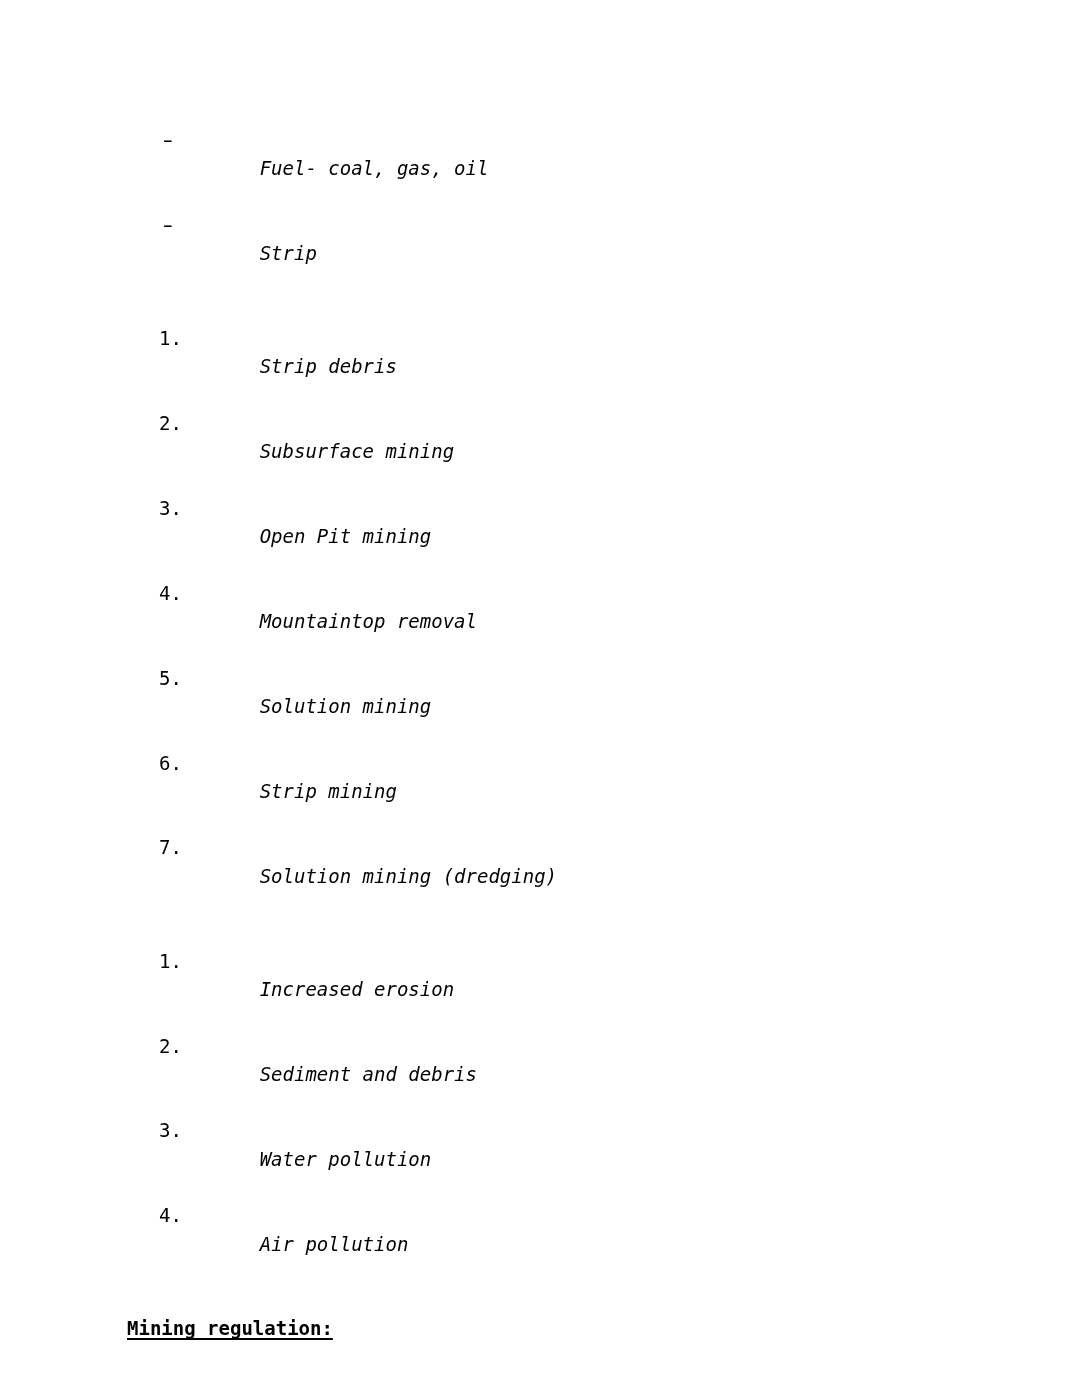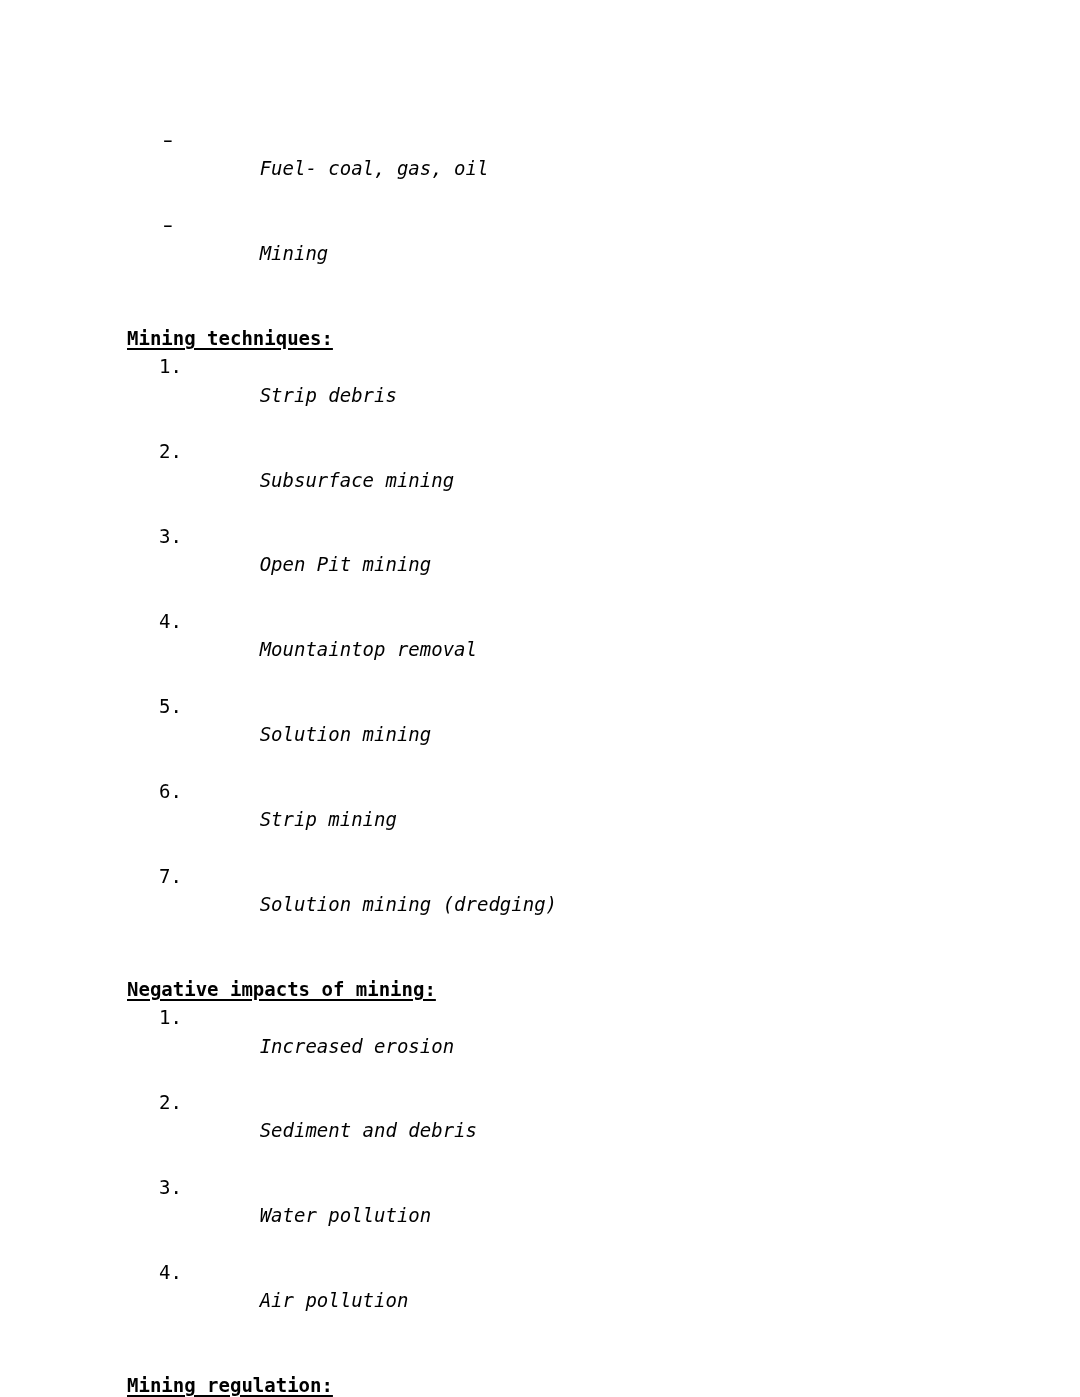--- a/index.html
+++ b/index.html
@@ -51,26 +51,25 @@
 </head>
 <body>
 
 <div class="doc">
 
   <div class="sec">
     <div class="li lv1">
       <span class="mk mk-dash">-</span><span class="txt">Fuel- coal, gas, oil</span>
     </div>
     <div class="li lv1">
-      <span class="mk mk-dash">-</span><span class="txt">Mining</span>
+      <span class="mk mk-dash">-</span><span class="txt">Strip</span>
     </div>
   </div>
 
   <div class="sec">
-    <div class="heading">Mining techniques:</div>
     <div class="li lv1">
       <span class="mk mk-num">1.</span><span class="txt">Strip debris</span>
     </div>
     <div class="li lv1">
       <span class="mk mk-num">2.</span><span class="txt">Subsurface mining</span>
     </div>
     <div class="li lv1">
       <span class="mk mk-num">3.</span><span class="txt">Open Pit mining</span>
     </div>
     <div class="li lv1">
@@ -81,21 +80,20 @@
     </div>
     <div class="li lv1">
       <span class="mk mk-num">6.</span><span class="txt">Strip mining</span>
     </div>
     <div class="li lv1">
       <span class="mk mk-num">7.</span><span class="txt">Solution mining (dredging)</span>
     </div>
   </div>
 
   <div class="sec">
-    <div class="heading">Negative impacts of mining:</div>
     <div class="li lv1">
       <span class="mk mk-num">1.</span><span class="txt">Increased erosion</span>
     </div>
     <div class="li lv1">
       <span class="mk mk-num">2.</span><span class="txt">Sediment and debris</span>
     </div>
     <div class="li lv1">
       <span class="mk mk-num">3.</span><span class="txt">Water pollution</span>
     </div>
     <div class="li lv1">

